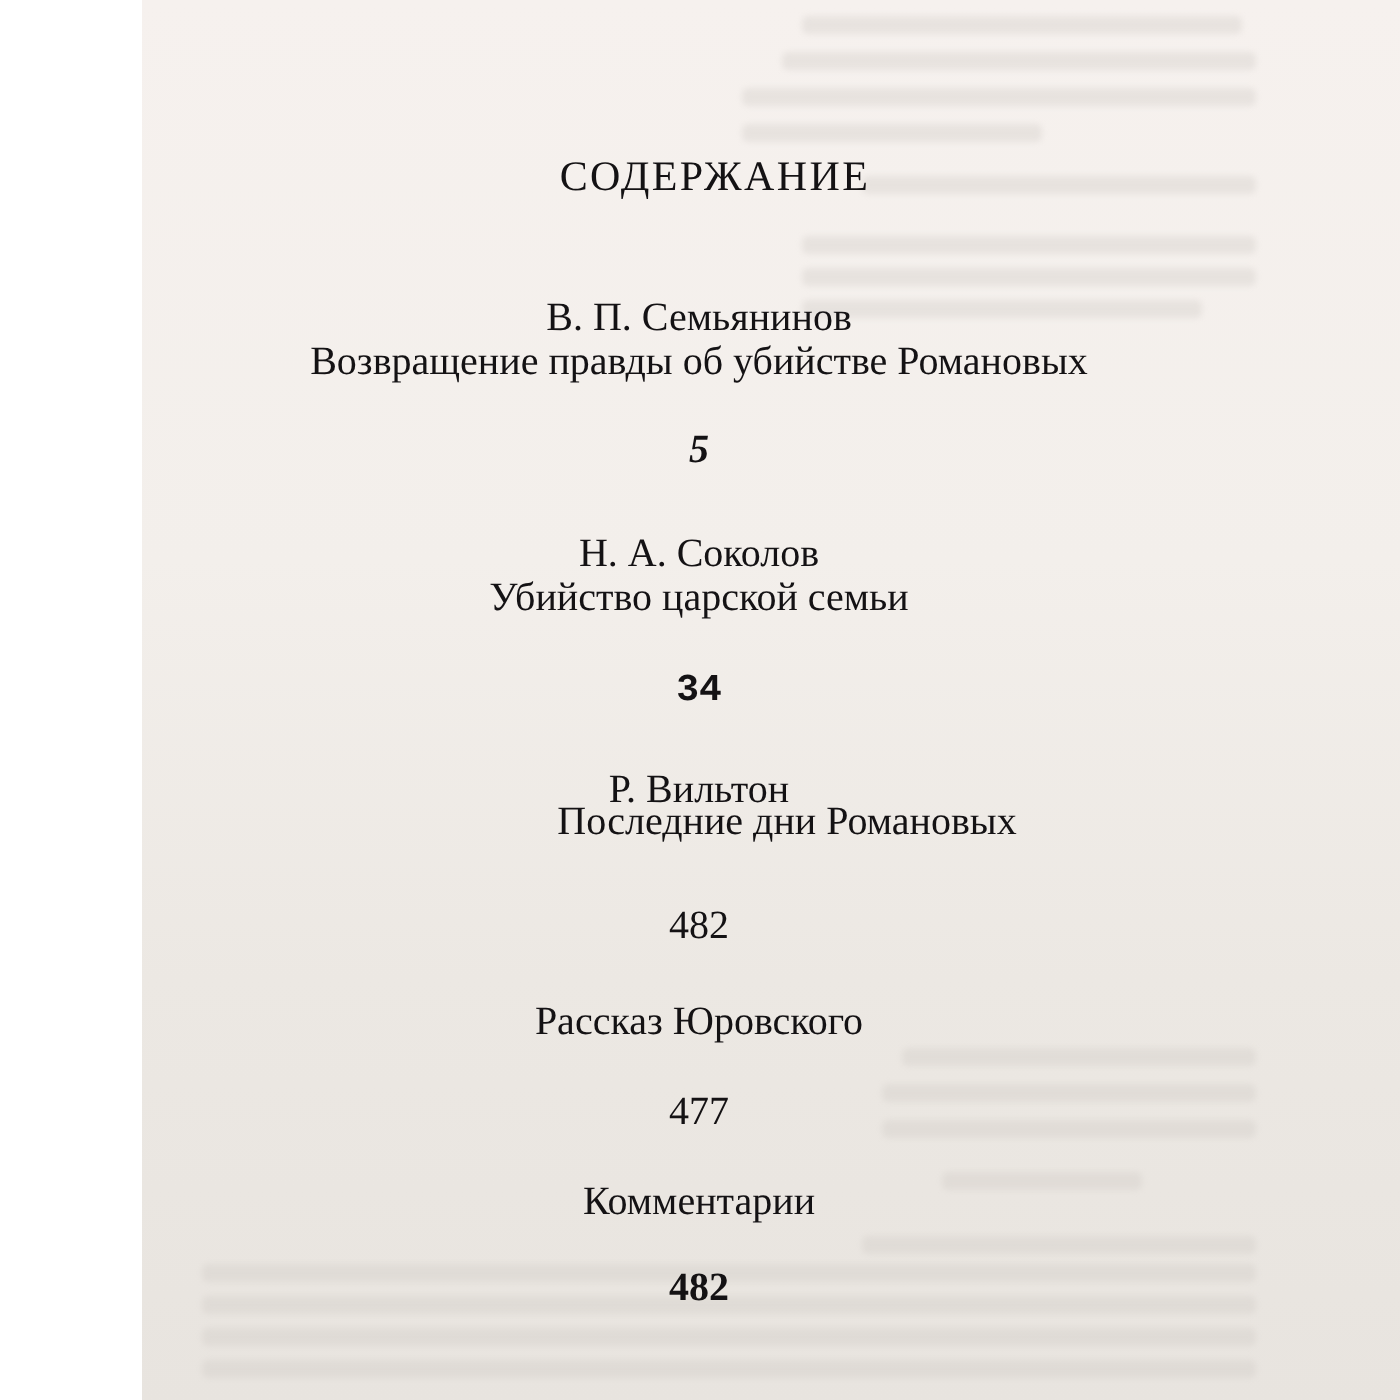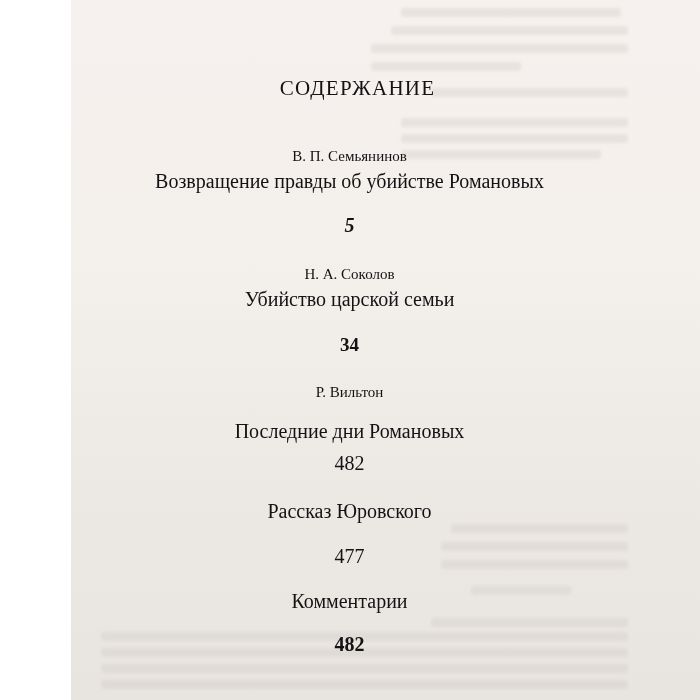--- a/index.html
+++ b/index.html
@@ -15,25 +15,25 @@
   }
   .bleed {
     position: absolute; height: 9px; border-radius: 3px;
     background: #cfcac5; opacity: 0.35; filter: blur(1.6px);
   }
   .line {
     position: absolute; left: 0; width: 557px; text-align: center;
     color: #141214; white-space: nowrap;
   }
   .heading { font-size: 21px; letter-spacing: 1.2px; }
-  .author { font-size: 15px; text-align: center; }
+  .author { font-size: 20px; text-align: center; }
   .title { font-size: 20px; }
   .num { font-size: 20px; }
   .num.italic { font-style: italic; font-weight: bold; }
-  .num.sans { font-family: Liberation Serif, serif; font-weight: bold; font-size: 19px; }
+  .num.sans { font-family: Liberation Mono, monospace; font-weight: bold; font-size: 19px; }
 </style>
 </head>
 <body>
 
 <div class="page">
 
   <div>
     <div class="bleed" style="left:330px;top:8px;width:220px;"></div>
     <div class="bleed" style="left:320px;top:26px;width:237px;"></div>
     <div class="bleed" style="left:300px;top:44px;width:257px;"></div>
@@ -62,21 +62,21 @@
   </div>
 
   <div>
     <div class="line author" style="top:266px;">Н. А. Соколов</div>
     <div class="line title" style="top:288px;">Убийство царской семьи</div>
     <div class="line num sans" style="top:334px;">34</div>
   </div>
 
   <div>
     <div class="line author" style="top:384px;">Р. Вильтон</div>
-    <div class="line title" style="top:420px;">Последние дни Романовых</div>
+    <div class="line title" style="top:400px;padding-left:44px;">Последние дни Романовых</div>
     <div class="line num" style="top:452px;">482</div>
   </div>
 
   <div>
     <div class="line title" style="top:500px;">Рассказ Юровского</div>
     <div class="line num" style="top:545px;">477</div>
   </div>
 
   <div>
     <div class="line title" style="top:590px;">Комментарии</div>

